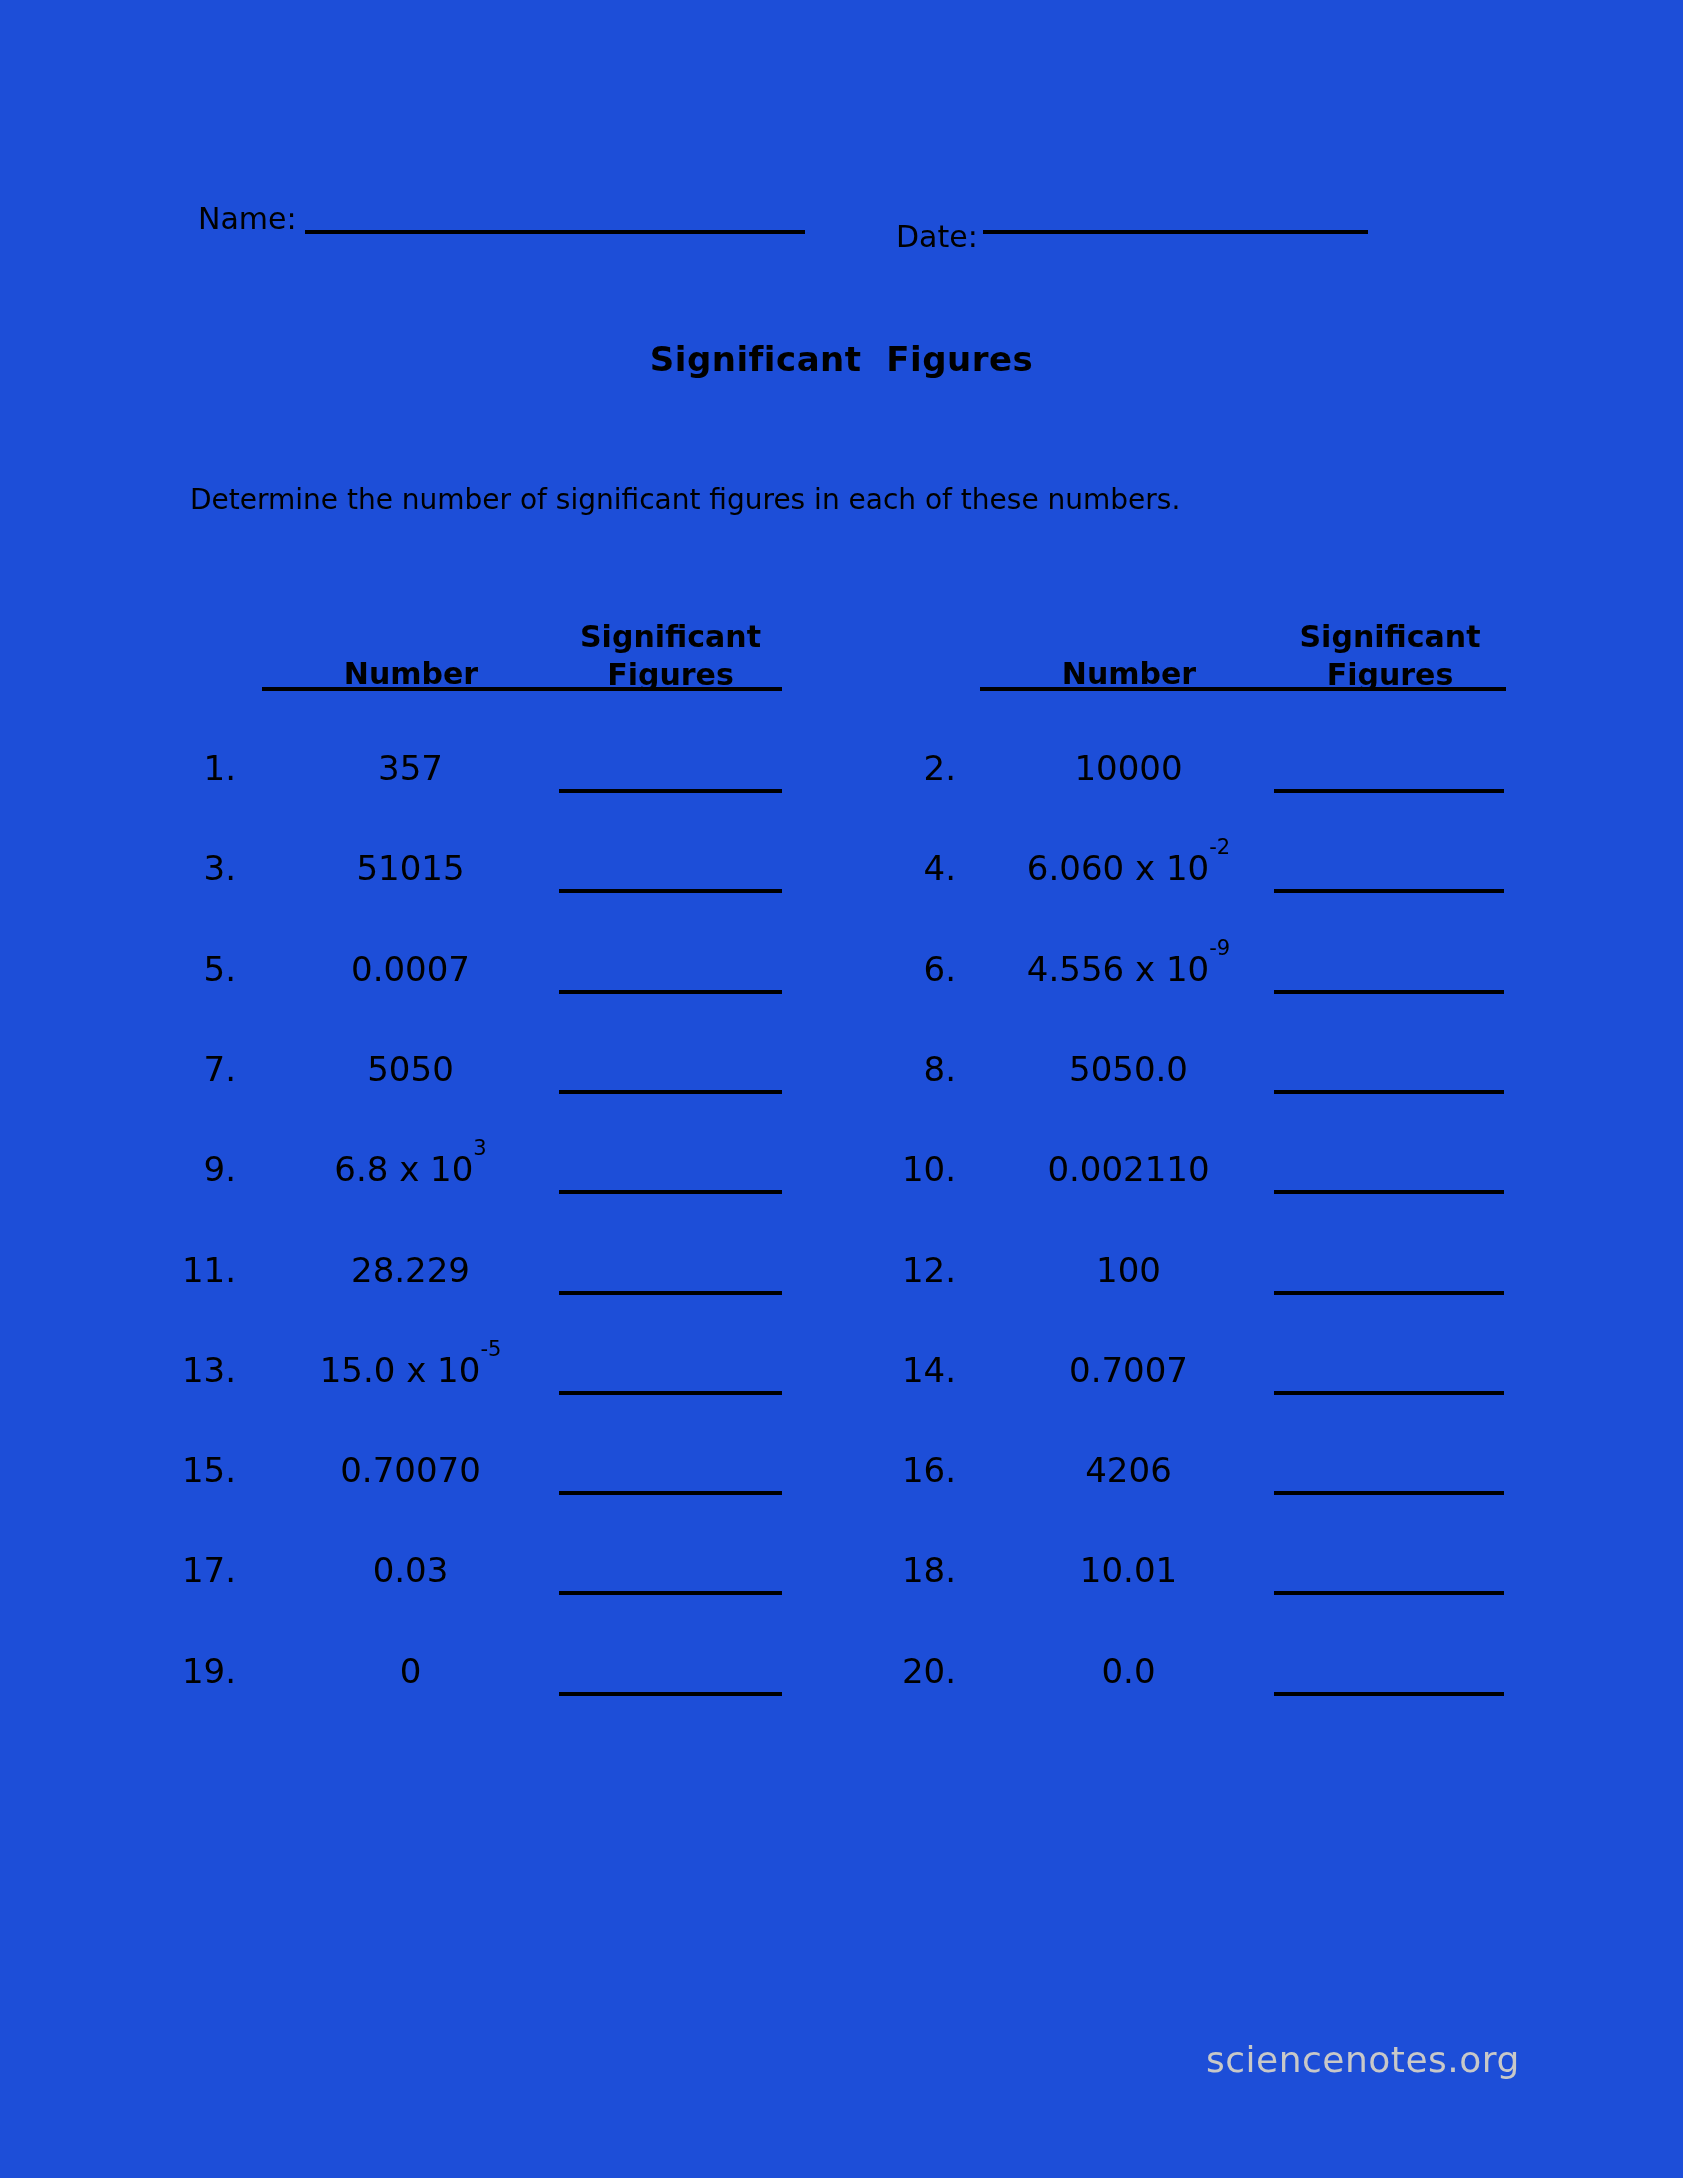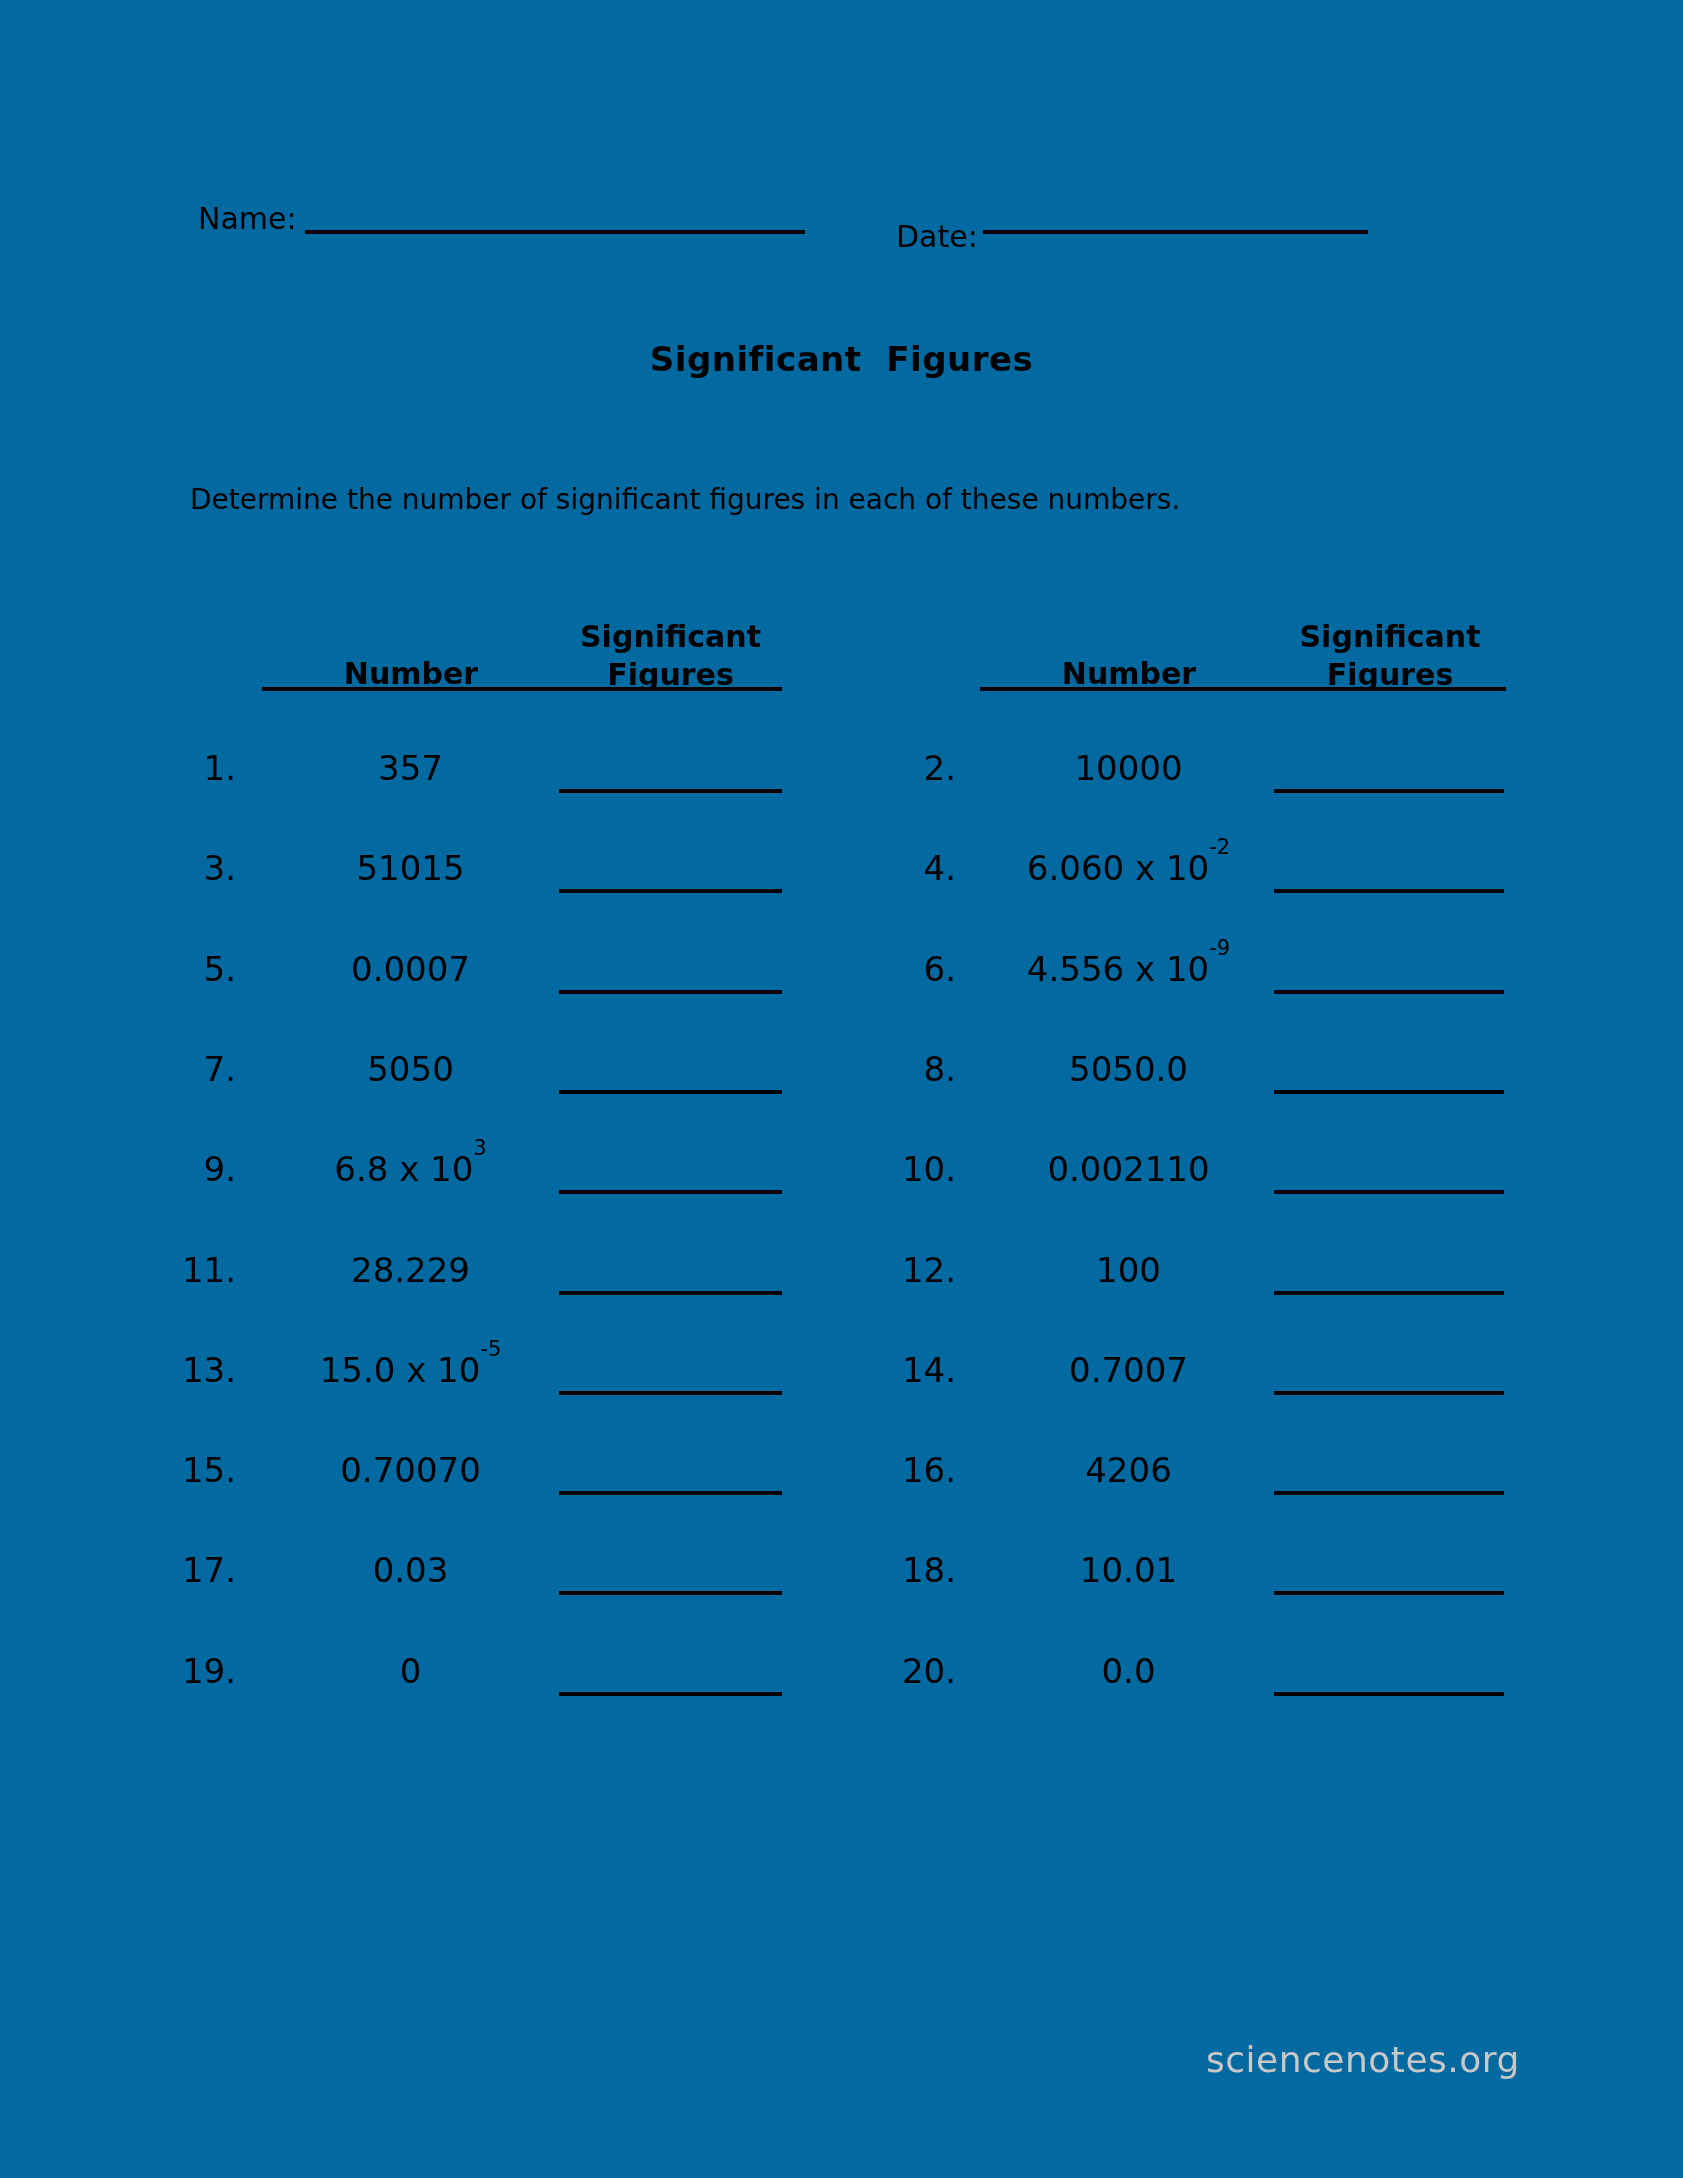--- a/index.html
+++ b/index.html
@@ -1,20 +1,20 @@
 <!DOCTYPE html>
 <html><head>
 <meta charset="utf-8">
 <style>
   html, body { margin: 0; padding: 0; background: #ffffff; }
   .sheet {
     position: relative;
     width: 1683px;
     height: 2178px;
-    background: #0369a1;
+    background: #1d4ed8;
     font-family: "DejaVu Sans", sans-serif;
     color: #000000;
     overflow: hidden;
   }
   .abs { position: absolute; }
 
   
   .field-label { font-size: 30px; line-height: 34px; white-space: nowrap; }
   .write-line { position: absolute; height: 0; border-top: 4px solid #000000; }
 

